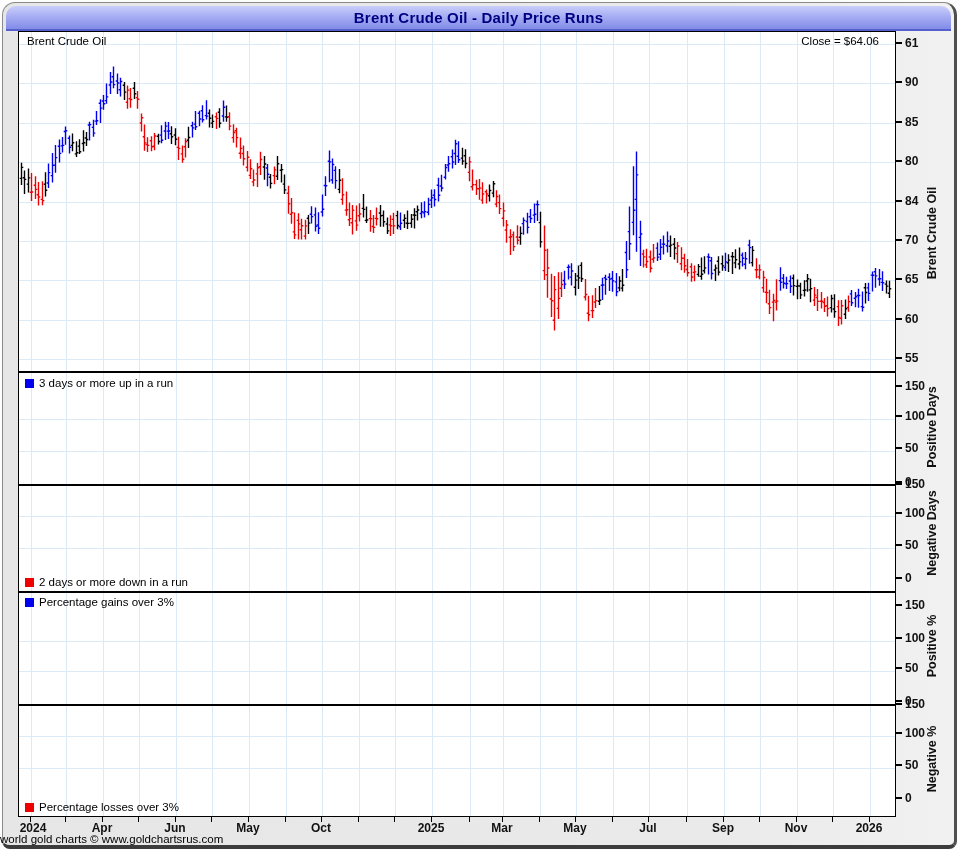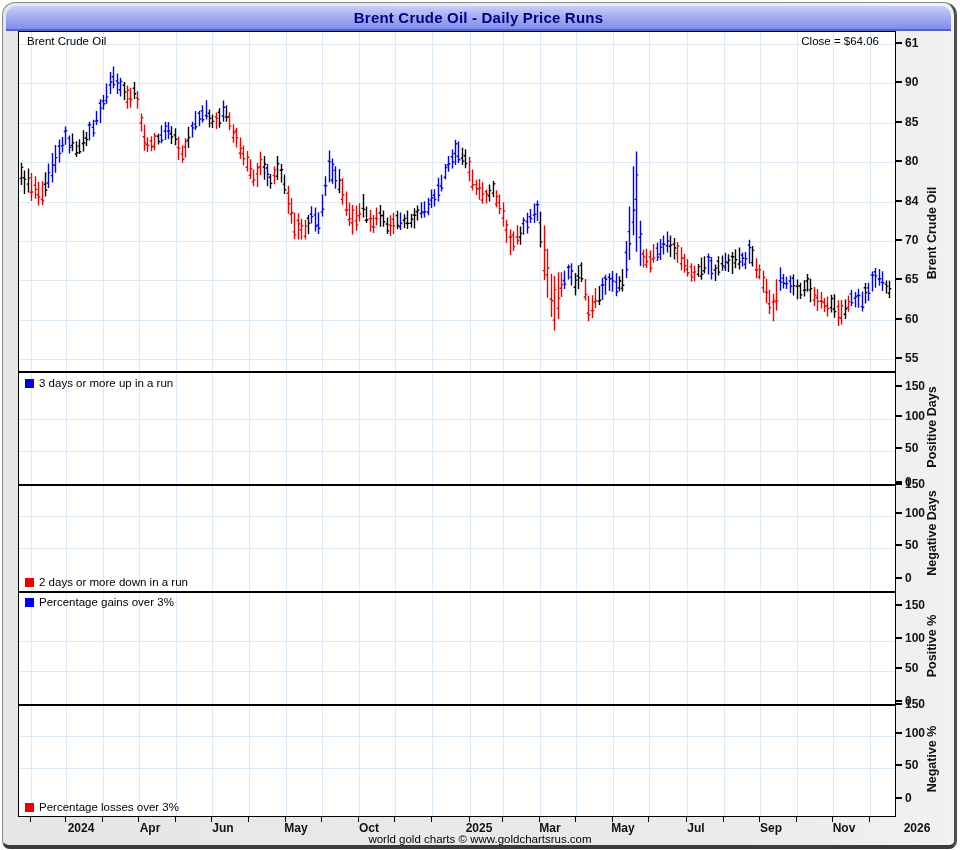--- a/index.html
+++ b/index.html
@@ -24,22 +24,22 @@
   .hdr.left{left:8px;}
   .hdr.center{left:0;width:100%;text-align:center;}
   .hdr.right{right:16px;}
   .legend{position:absolute;left:6px;display:flex;align-items:center;gap:5px;font-size:11.5px;color:#000;}
   .legend .swatch{width:9px;height:9px;display:inline-block;}
   .ytick{position:absolute;height:2px;width:6px;background:#000;}
   .ylab{position:absolute;font-size:12px;font-weight:bold;color:#111;transform:translateY(-50%);}
   .axis-title{position:absolute;font-size:12.5px;font-weight:bold;color:#111;
     transform:translate(-50%,-50%) rotate(-90deg);white-space:nowrap;}
   .xtick{position:absolute;width:1px;height:5px;background:#000;top:817px;}
-  .xlab{position:absolute;top:821px;font-size:12px;font-weight:bold;color:#111;transform:translateX(-50%);white-space:nowrap;margin-left:48px;}
-  .footer{position:absolute;left:0;top:833px;width:100%;text-align:center;font-size:11.5px;color:#000;}
+  .xlab{position:absolute;top:821px;font-size:12px;font-weight:bold;color:#111;transform:translateX(-50%);white-space:nowrap;}
+  .footer{position:absolute;left:0;top:833px;width:100%;text-align:left;font-size:11.5px;color:#000;}
   svg{position:absolute;left:0;top:0;}
 </style>
 </head>
 <body>
 
 <div id="stage">
   <div class="window">
     <div class="titlebar">
       <div class="title">Brent Crude Oil - Daily Price Runs</div>
     </div>

